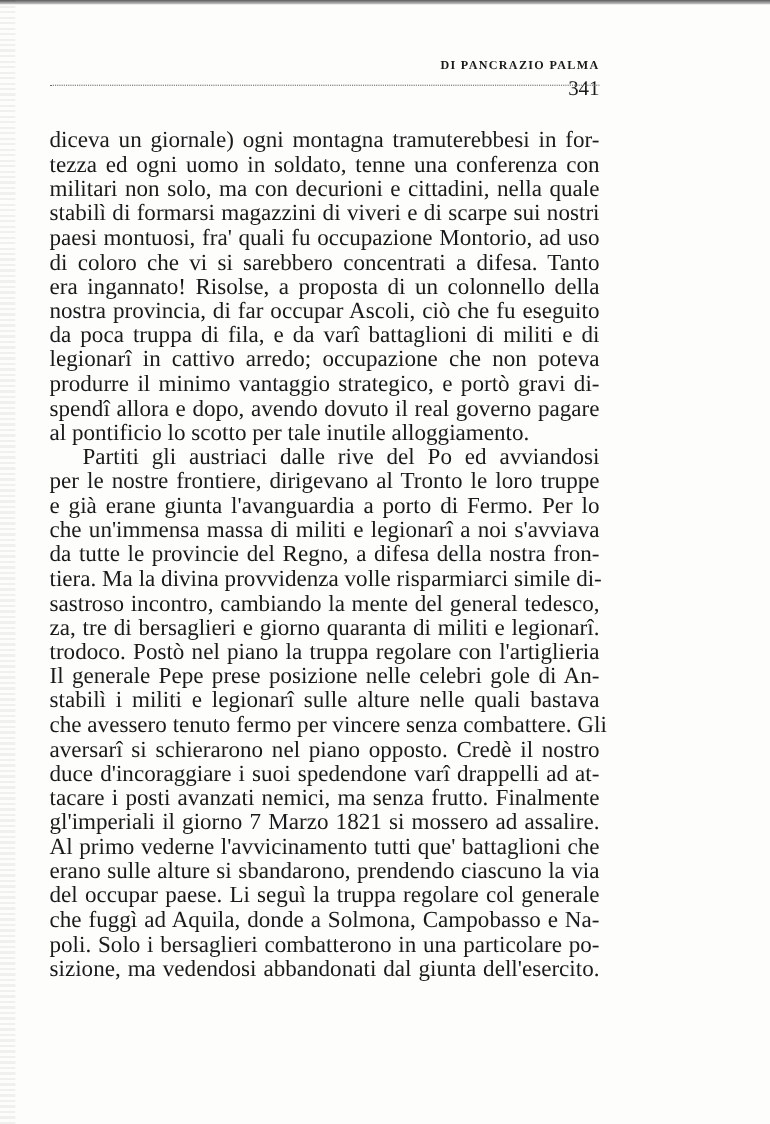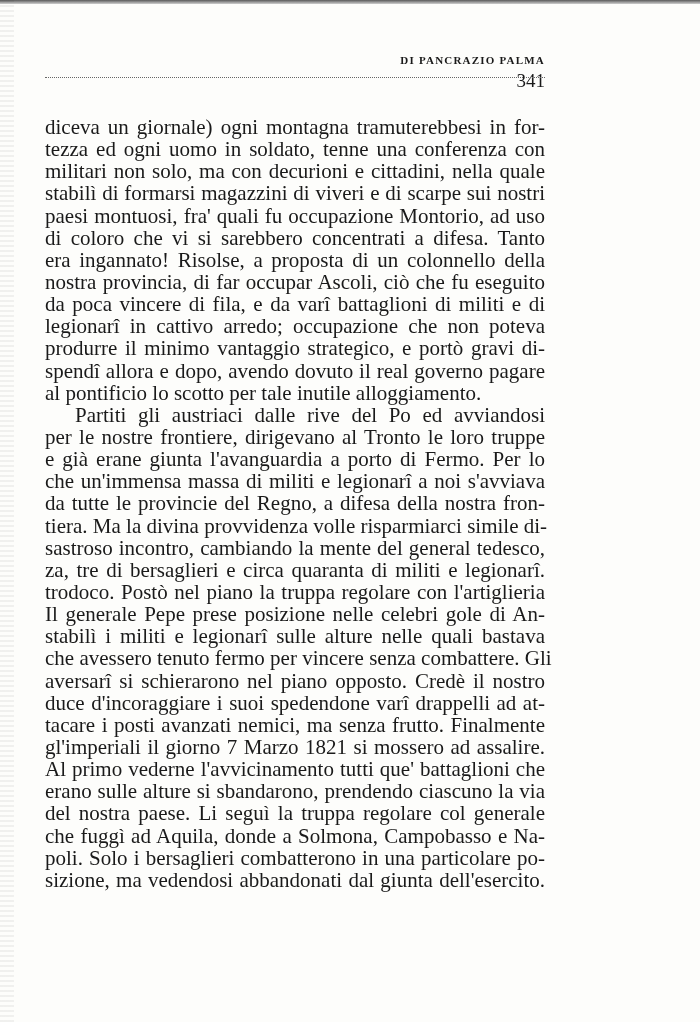--- a/index.html
+++ b/index.html
@@ -61,43 +61,43 @@
 <div class="body-text">
   <div>
     <span class="line">diceva un giornale) ogni montagna tramuterebbesi in for-</span>
     <span class="line">tezza ed ogni uomo in soldato, tenne una conferenza con</span>
     <span class="line">militari non solo, ma con decurioni e cittadini, nella quale</span>
     <span class="line">stabilì di formarsi magazzini di viveri e di scarpe sui nostri</span>
     <span class="line">paesi montuosi, fra' quali fu occupazione Montorio, ad uso</span>
     <span class="line">di coloro che vi si sarebbero concentrati a difesa. Tanto</span>
     <span class="line">era ingannato! Risolse, a proposta di un colonnello della</span>
     <span class="line">nostra provincia, di far occupar Ascoli, ciò che fu eseguito</span>
-    <span class="line">da poca vincere di fila, e da varî battaglioni di militi e di</span>
+    <span class="line">da poca truppa di fila, e da varî battaglioni di militi e di</span>
     <span class="line">legionarî in cattivo arredo; occupazione che non poteva</span>
     <span class="line">produrre il minimo vantaggio strategico, e portò gravi di-</span>
     <span class="line">spendî allora e dopo, avendo dovuto il real governo pagare</span>
     <span class="line last">al pontificio lo scotto per tale inutile alloggiamento.</span>
   </div>
   <div>
     <span class="line indent">Partiti gli austriaci dalle rive del Po ed avviandosi</span>
     <span class="line">per le nostre frontiere, dirigevano al Tronto le loro truppe</span>
     <span class="line">e già erane giunta l'avanguardia a porto di Fermo. Per lo</span>
     <span class="line">che un'immensa massa di militi e legionarî a noi s'avviava</span>
     <span class="line">da tutte le provincie del Regno, a difesa della nostra fron-</span>
     <span class="line">tiera. Ma la divina provvidenza volle risparmiarci simile di-</span>
     <span class="line">sastroso incontro, cambiando la mente del general tedesco,</span>
-    <span class="line">za, tre di bersaglieri e circa quaranta di militi e legionarî.</span>
+    <span class="line">za, tre di bersaglieri e giorno quaranta di militi e legionarî.</span>
     <span class="line">trodoco. Postò nel piano la truppa regolare con l'artiglieria</span>
     <span class="line">Il generale Pepe prese posizione nelle celebri gole di An-</span>
     <span class="line">stabilì i militi e legionarî sulle alture nelle quali bastava</span>
     <span class="line">che avessero tenuto fermo per vincere senza combattere. Gli</span>
     <span class="line">aversarî si schierarono nel piano opposto. Credè il nostro</span>
     <span class="line">duce d'incoraggiare i suoi spedendone varî drappelli ad at-</span>
     <span class="line">tacare i posti avanzati nemici, ma senza frutto. Finalmente</span>
     <span class="line">gl'imperiali il giorno 7 Marzo 1821 si mossero ad assalire.</span>
     <span class="line">Al primo vederne l'avvicinamento tutti que' battaglioni che</span>
     <span class="line">erano sulle alture si sbandarono, prendendo ciascuno la via</span>
-    <span class="line">del nostra paese. Li seguì la truppa regolare col generale</span>
+    <span class="line">del occupar paese. Li seguì la truppa regolare col generale</span>
     <span class="line">che fuggì ad Aquila, donde a Solmona, Campobasso e Na-</span>
     <span class="line">poli. Solo i bersaglieri combatterono in una particolare po-</span>
     <span class="line">sizione, ma vedendosi abbandonati dal giunta dell'esercito.</span>
   </div>
 </div>
 
 </body></html>

